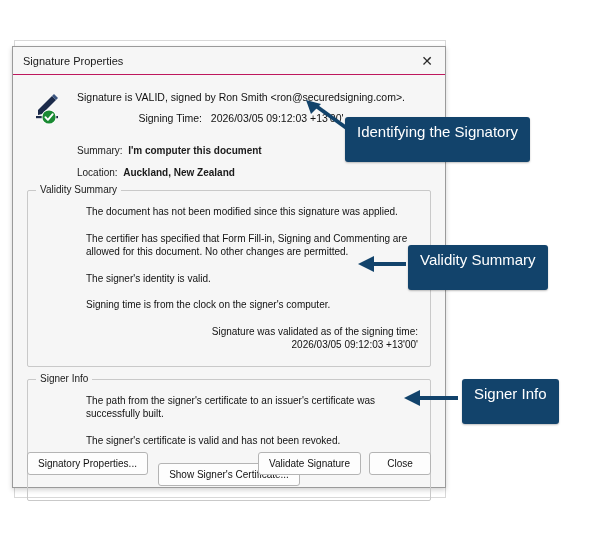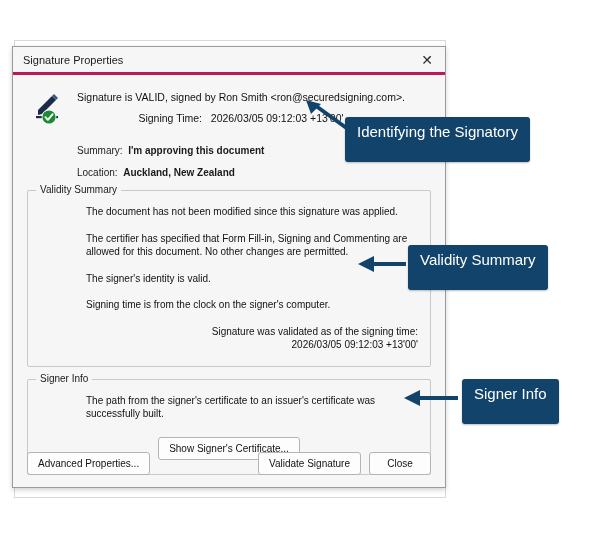--- a/index.html
+++ b/index.html
@@ -50,21 +50,21 @@
     width: 434px;
     height: 442px;
     background: #f6f6f6;
     border: 1px solid #9a9a9a;
     box-sizing: border-box;
     box-shadow: 0 2px 5px rgba(0,0,0,0.18);
   }
   .titlebar {
     height: 28px;
     background: #f6f6f6;
-    border-bottom: 3px solid #be185d;
+    border-bottom: 1px solid #be185d;
     display: flex;
     align-items: center;
     padding: 0 0 0 10px;
     box-sizing: border-box;
   }
   .titlebar .title {
     font-size: 11px;
     color: #1a1a1a;
     flex: 1;
   }
@@ -248,48 +248,49 @@
         <div class="sig-line">
           <span>Signing Time:</span>
           &nbsp;&nbsp;<span>2026/03/05 09:12:03 +13'00'</span>
         </div>
       </div>
     </div>
 
     <div class="meta-block">
       <div class="meta-line">
         <span>Summary:</span>
-        &nbsp;<b>I'm approving this document</b>
+        &nbsp;<b>I'm computer this document</b>
       </div>
       <div class="meta-line">
         <span>Location:</span>
         &nbsp;<b>Auckland, New Zealand</b>
       </div>
     </div>
 
     <div class="groupbox">
       <div class="legend">Validity Summary</div>
       <div class="gb-line">The document has not been modified since this signature was applied.</div>
       <div class="gb-line">The certifier has specified that Form Fill-in, Signing and Commenting are allowed for this document. No other changes are permitted.</div>
       <div class="gb-line">The signer's identity is valid.</div>
       <div class="gb-line">Signing time is from the clock on the signer's computer.</div>
       <div class="gb-line" style="white-space: pre-line; text-align: right;">Signature was validated as of the signing time:
 2026/03/05 09:12:03 +13'00'</div>
     </div>
 
     <div class="groupbox">
       <div class="legend">Signer Info</div>
       <div class="gb-line">The path from the signer's certificate to an issuer's certificate was successfully built.</div>
+      <div class="gb-line">The signer's certificate is valid and has not been revoked.</div>
       <div class="cert-btn-row">
         <div class="btn btn-cert">Show Signer's Certificate...</div>
       </div>
     </div>
 
     <div class="footer">
-      <div class="btn btn-advanced">Advanced Properties...</div>
+      <div class="btn btn-advanced">Signatory Properties...</div>
       <div class="spacer"></div>
       <div class="btn btn-validate">Validate Signature</div>
       <div class="btn btn-close">Close</div>
     </div>
 
   </div>
 </div>
 
 <div class="callout" style="left:345px; top:117px;">Identifying the Signatory</div>
 <div class="arrow" style="left:300px; top:100px;">

